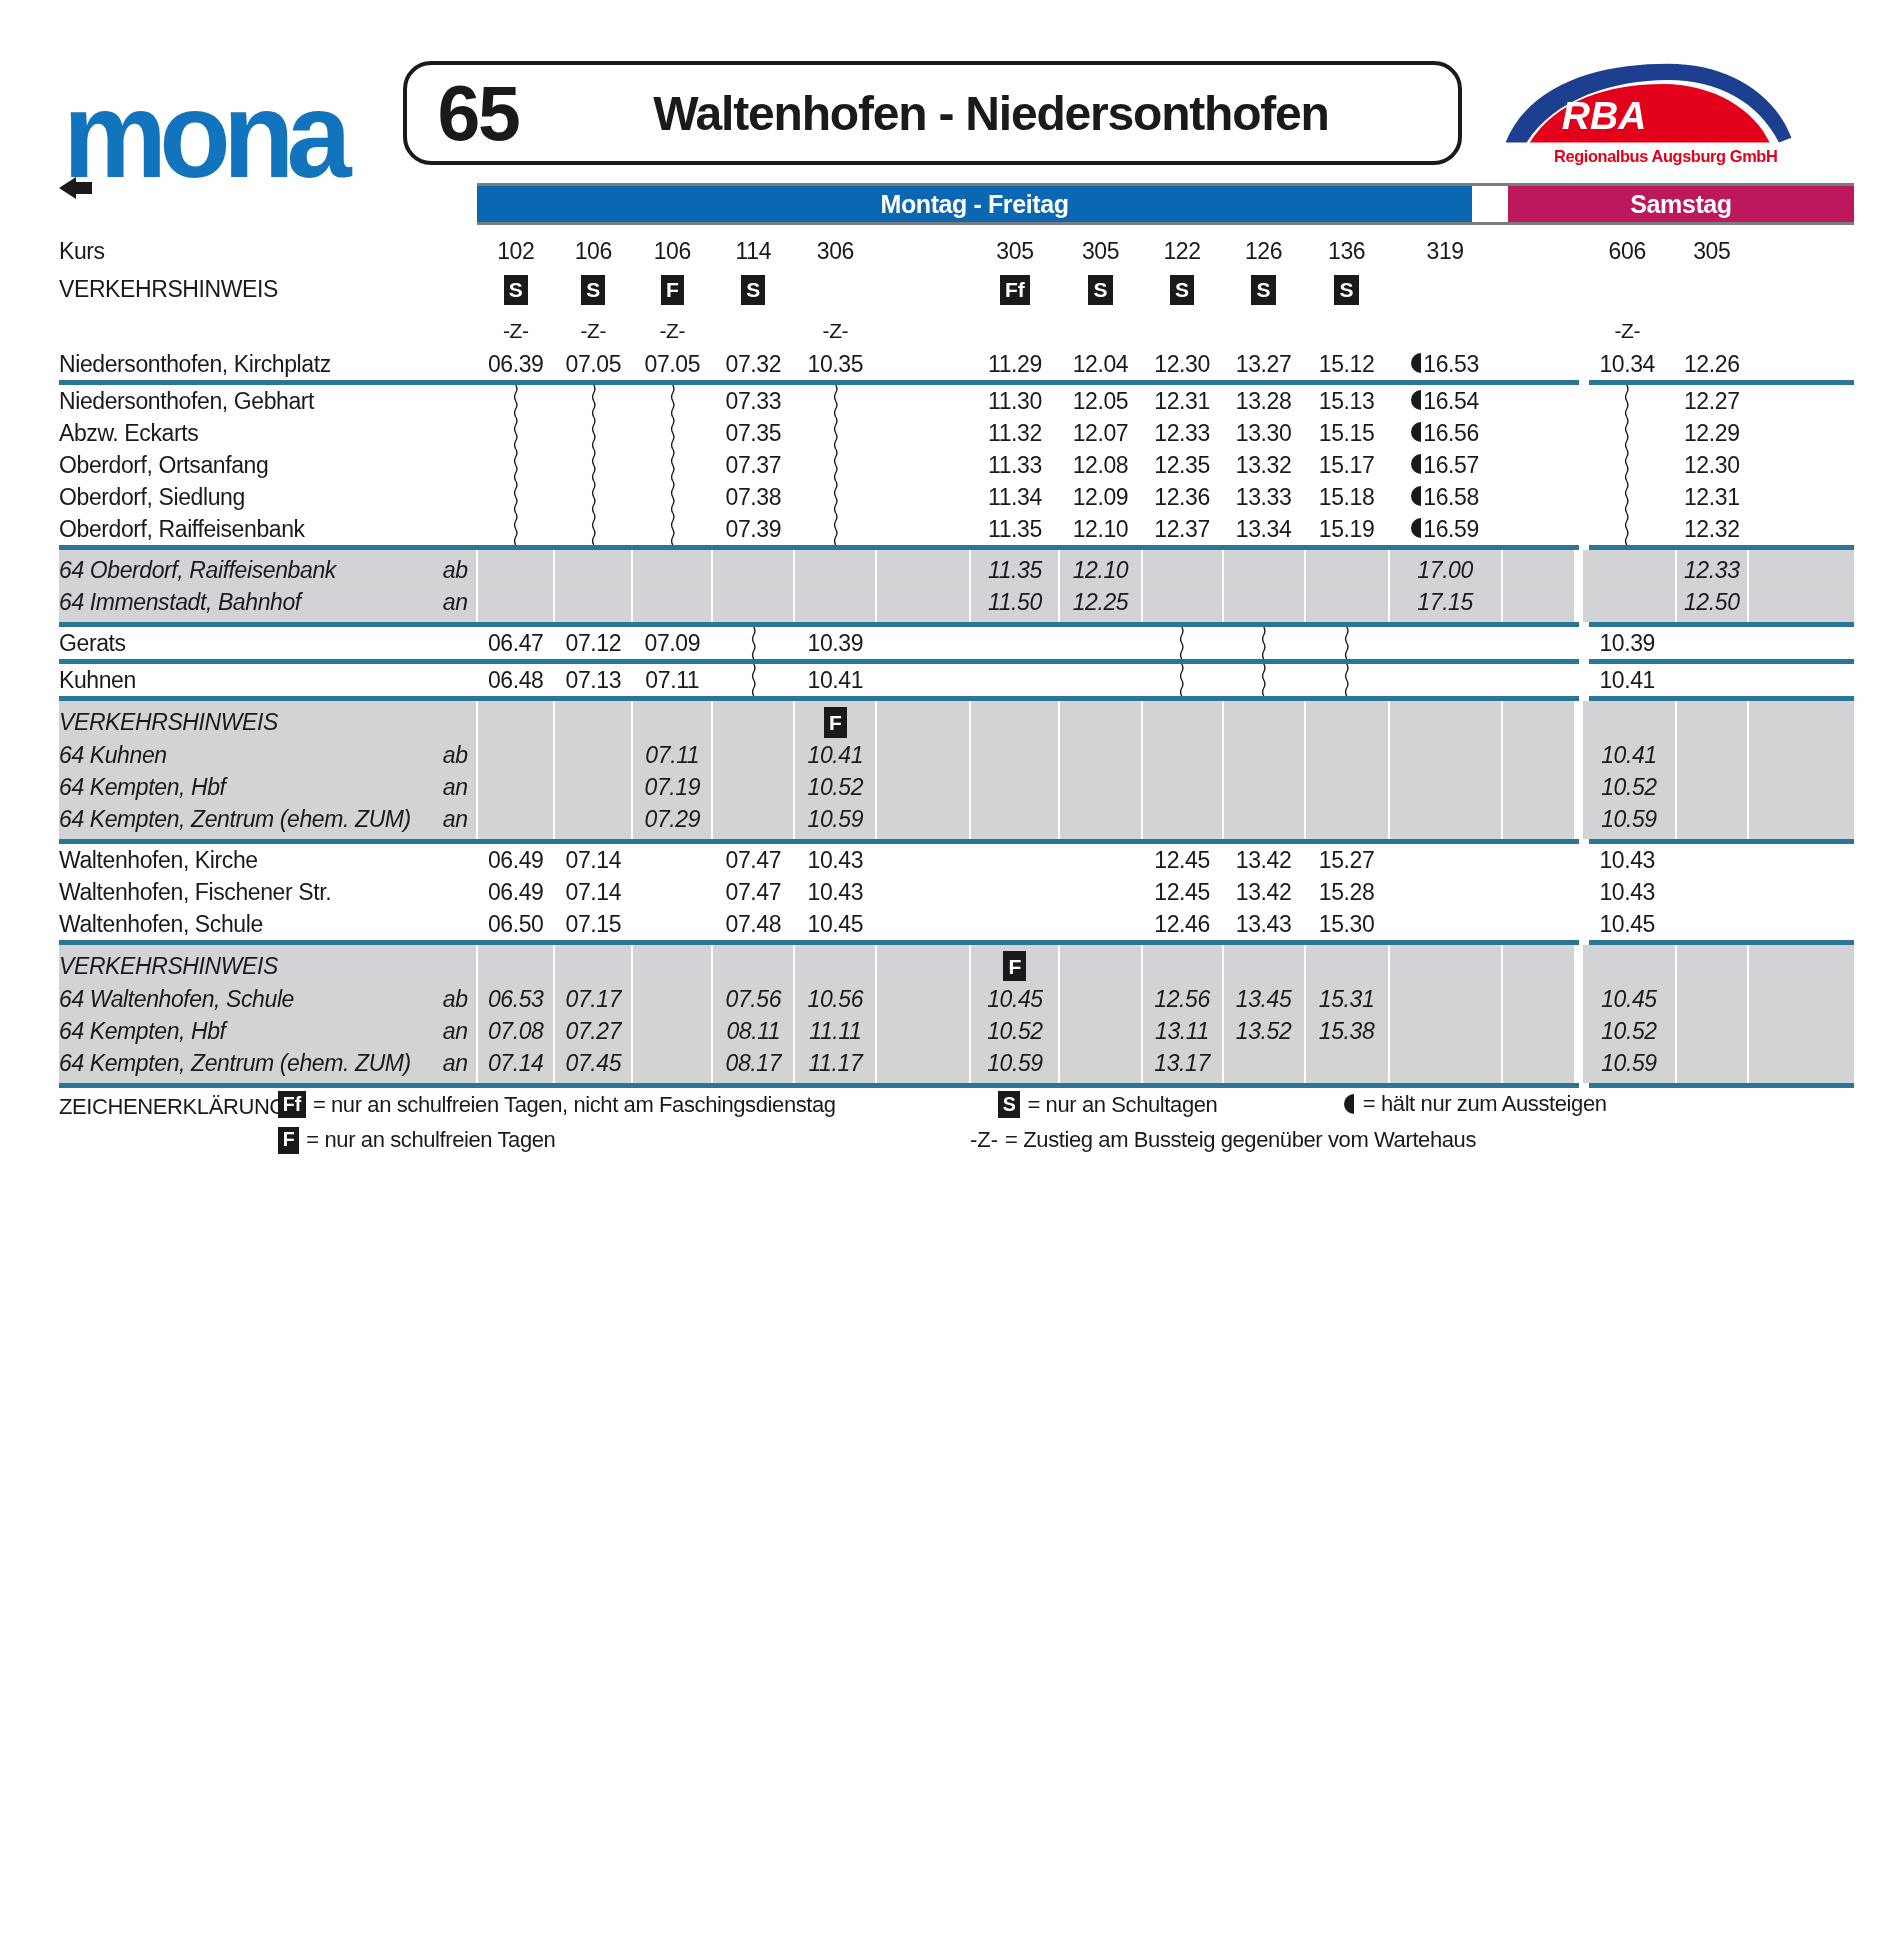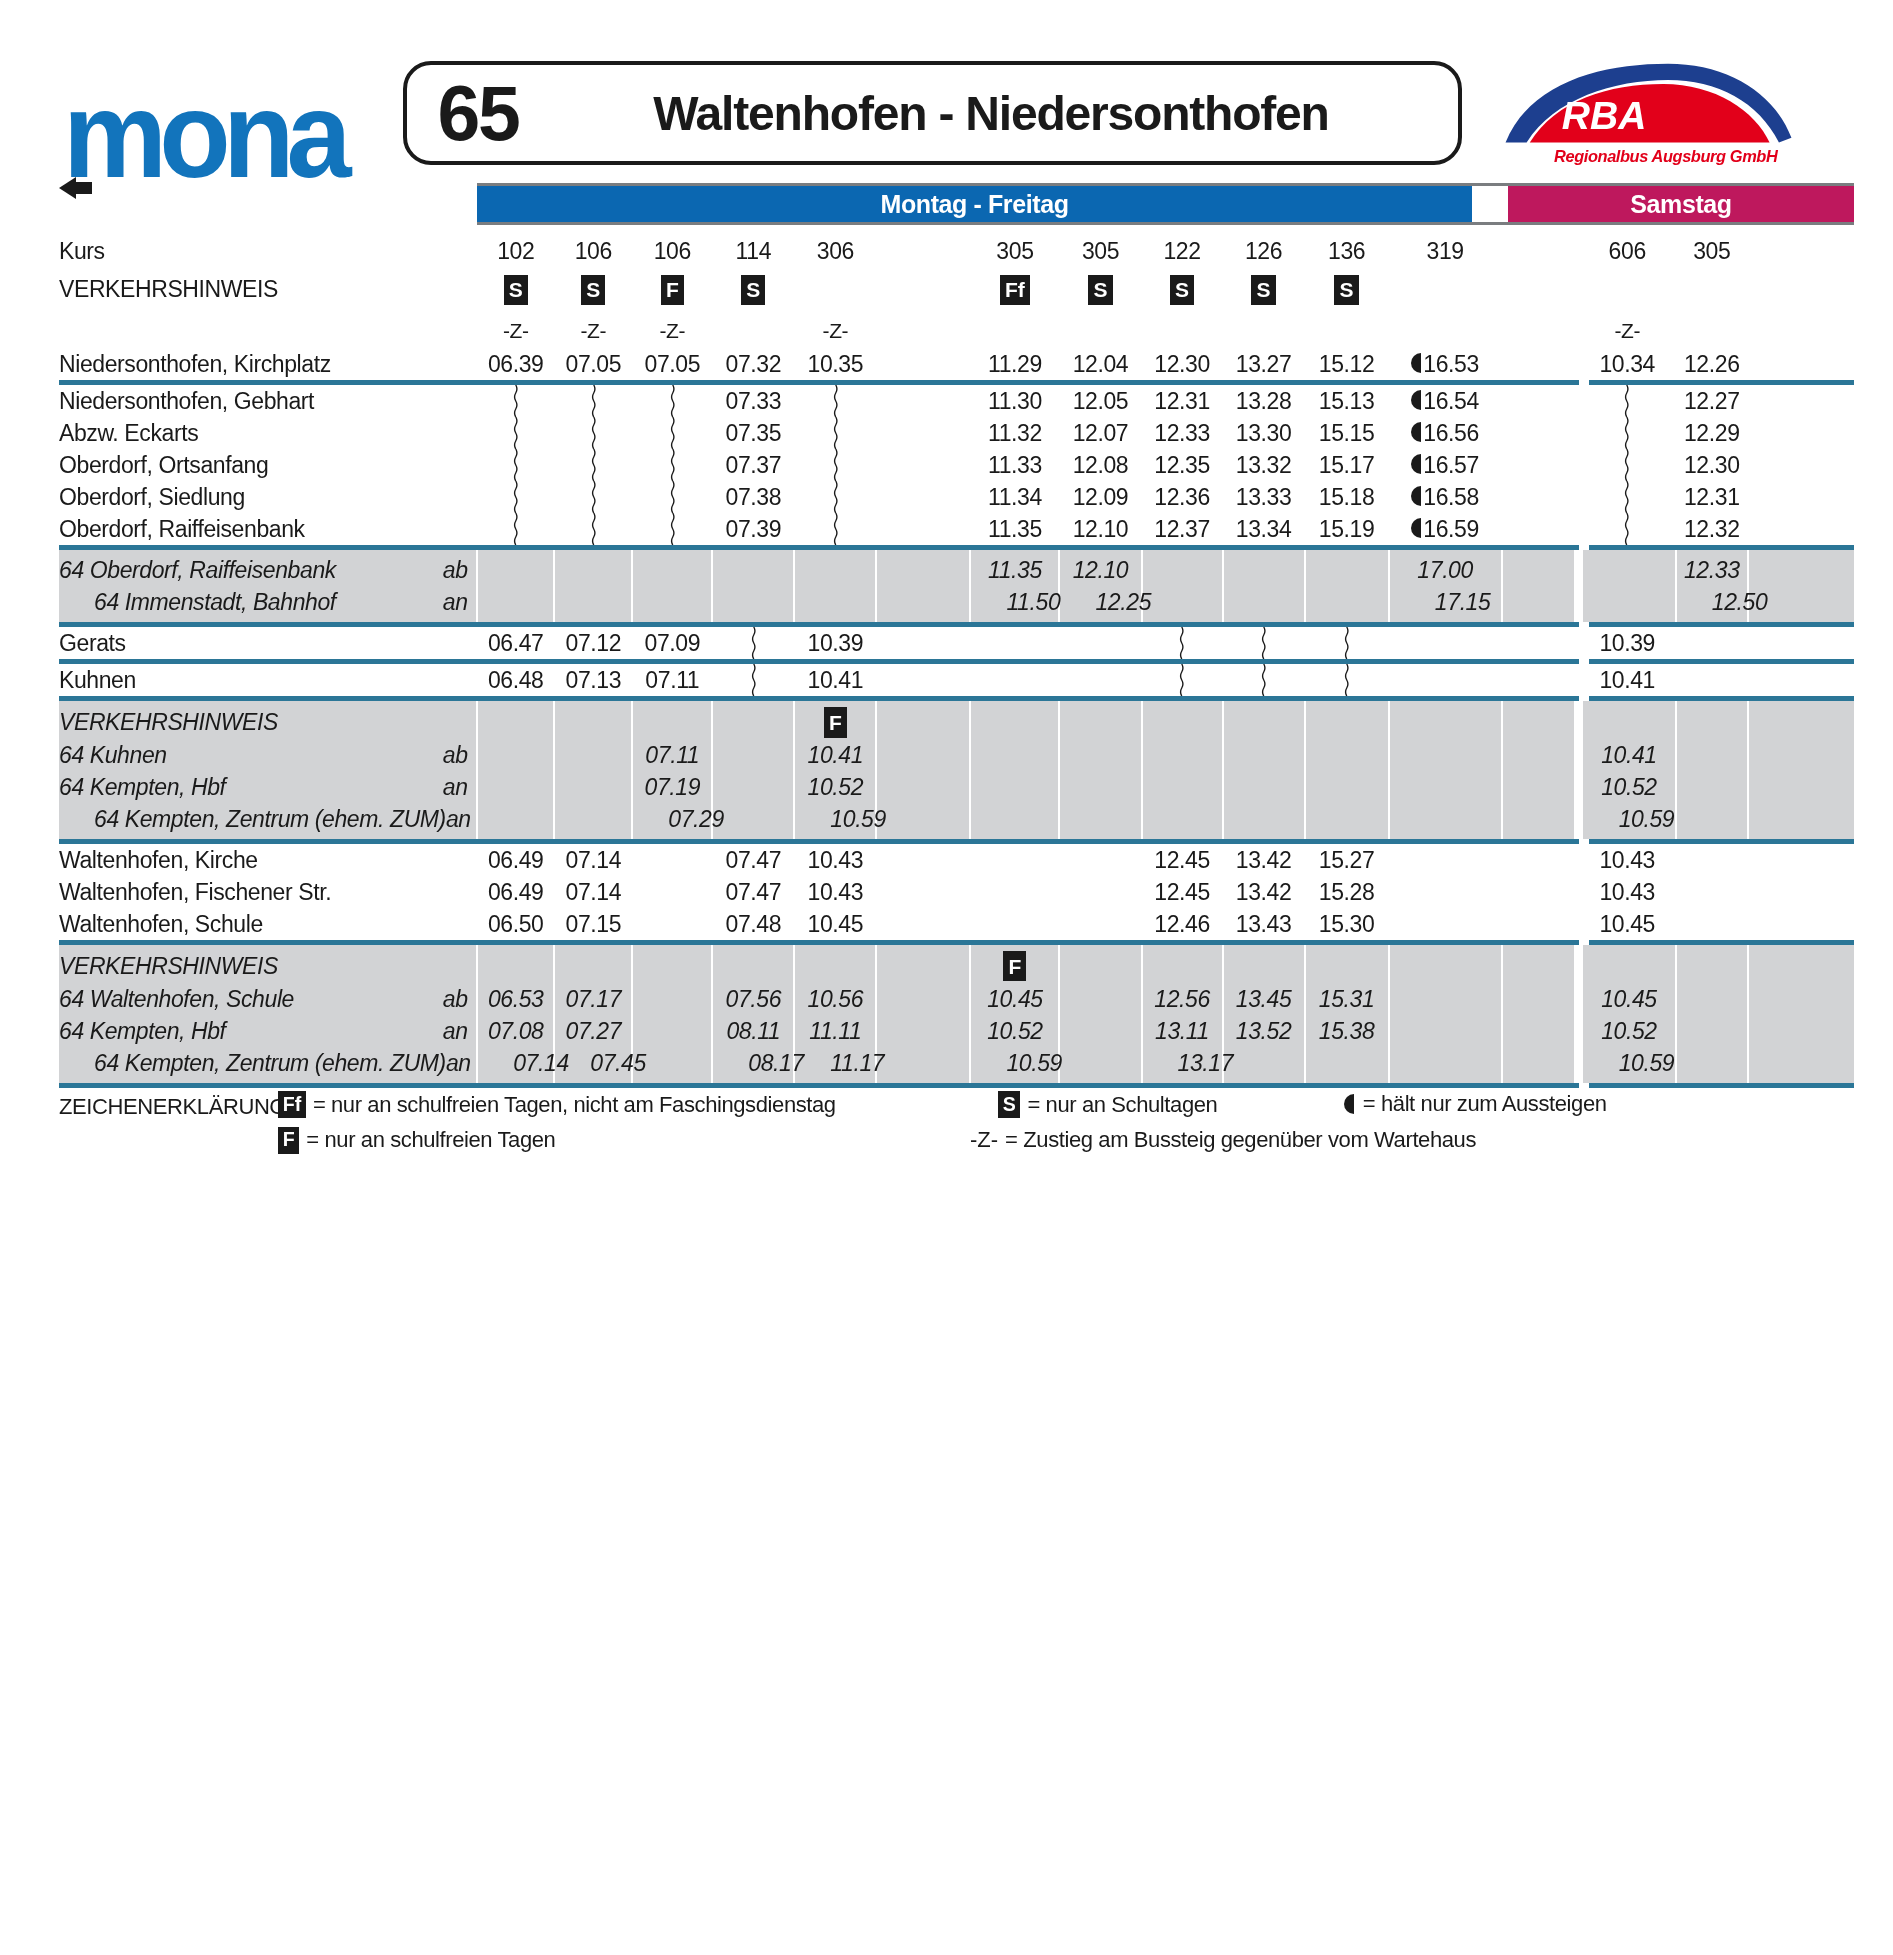--- a/index.html
+++ b/index.html
@@ -22,21 +22,21 @@
     position:absolute;left:30.5px;top:50%;transform:translateY(-50%);
     font-size:77px;font-weight:bold;letter-spacing:-2.3px;
   }
   .line-title{
     position:absolute;left:164px;right:47px;top:50%;transform:translateY(-50%);
     text-align:center;font-size:48px;font-weight:bold;letter-spacing:-1.2px;white-space:nowrap;
   }
   .rba{position:absolute;left:1504px;top:62px;width:313px;}
   .rba svg{display:block;}
   .rba-caption{
-    margin:1.6px 0 0 50px;font-size:16.4px;font-weight:bold;font-style:italic;color:#e2001a;
+    margin:1.6px 0 0 50px;font-size:16.4px;font-weight:bold;color:#e2001a;
     letter-spacing:-0.4px;white-space:nowrap;
   }
   .back-arrow{position:absolute;left:59px;top:177px;display:flex;align-items:center;}
   .back-arrow .head{width:0;height:0;border-top:11.7px solid transparent;border-bottom:11.7px solid transparent;border-right:17px solid #1a1a1a;}
   .back-arrow .tail{width:15.6px;height:11.7px;background:#1a1a1a;}
   
   .grid{position:absolute;left:59px;top:183px;width:1795px;}
   .daybar{
     position:relative;margin-left:418px;width:1377px;height:36px;
     border-top:3.1px solid #7a7d80;border-bottom:3.1px solid #7a7d80;
@@ -59,21 +59,21 @@
   .badge{
     display:inline-block;background:#1a1a1a;color:#fff;font-weight:bold;
     font-size:21px;line-height:1;padding:4.7px 5.1px;font-style:normal;letter-spacing:0;
   }
   tbody.gray td{background:#d2d3d5;border-left:2.7px solid #ffffff;}
   tbody.gray td:first-child{border-left:0;}
   tbody.gray td.sa-start{border-left:9.4px solid #ffffff;}
   tbody.gray{font-style:italic;border-radius:25px;}
   tbody.gray tr.hint-row td{height:34px;}
   tbody.gray tr:first-child td{padding-top:3.9px;}
-  tbody.gray tr:last-child td{padding-bottom:3.9px;padding-left:35px;}
+  tbody.gray tr:last-child td{padding-bottom:3.9px;}
   tbody.rulewrap td{height:5.1px;}
   .ruleline{height:5.1px;background:linear-gradient(90deg,#2b7697 0px,#2b7697 1520px,#ffffff 1520px,#ffffff 1530px,#2b7697 1530px);}
   svg.wavy{display:inline-block;vertical-align:middle;height:32px;width:5.5px;}
   .hm{
     display:inline-block;width:9.8px;height:20.3px;background:#1a1a1a;
     border-radius:10.2px 0 0 10.2px;vertical-align:-1.6px;margin-right:2px;
   }
   
   .legend{position:absolute;left:59px;top:1091px;width:1799px;font-size:22px;letter-spacing:-0.4px;}
   .legend .lrow{position:relative;height:34px;}

